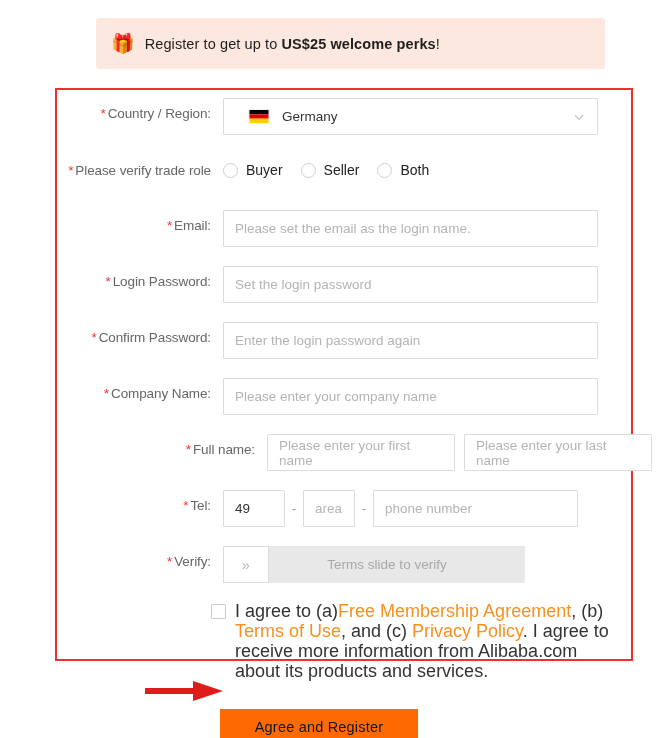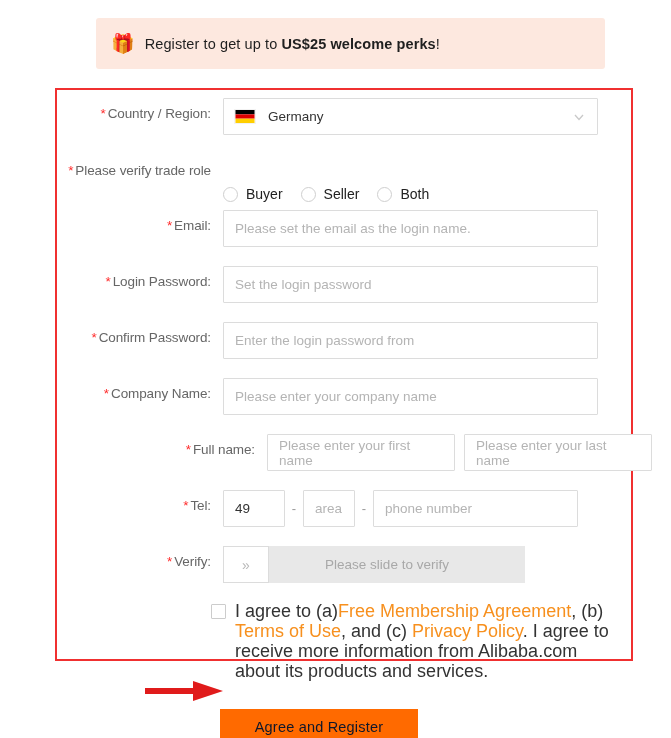--- a/index.html
+++ b/index.html
@@ -115,21 +115,21 @@
     text-align: center;
     color: #999999;
     font-size: 13px;
     user-select: none;
   }
 
   
   .country-select {
     justify-content: flex-start;
     position: relative;
-    padding-left: 10px;
+    padding-left: 24px;
   }
   .flag {
     width: 22px;
     height: 15px;
     margin-right: 12px;
     display: block;
     flex: none;
     border: 1px solid rgba(0,0,0,.05);
     box-sizing: border-box;
   }
@@ -137,21 +137,21 @@
     position: absolute;
     right: 12px;
     top: 50%;
     transform: translateY(-50%);
     width: 12px;
     height: 12px;
     color: #C9C9C9;
   }
 
   
-  .radio-group { display: flex; padding-top: 7px; margin-top: 24px; }
+  .radio-group { display: flex; padding-top: 7px; }
   .radio-opt {
     display: flex;
     align-items: center;
     margin-right: 18px;
     cursor: pointer;
   }
   .radio-circle {
     width: 15px;
     height: 15px;
     border: 1px solid #CFCFCF;
@@ -319,21 +319,21 @@
       <div class="input w-full">
         <span class="ph">Set the login password</span>
       </div>
     </div>
   </div>
 
   <div class="row" style="top:234px;">
     <div class="label"><span class="req">*</span><span>Confirm Password:</span></div>
     <div class="fields">
       <div class="input w-full">
-        <span class="ph">Enter the login password from</span>
+        <span class="ph">Enter the login password again</span>
       </div>
     </div>
   </div>
 
   <div class="row" style="top:290px;">
     <div class="label"><span class="req">*</span><span>Company Name:</span></div>
     <div class="fields">
       <div class="input w-full">
         <span class="ph">Please enter your company name</span>
       </div>
@@ -368,21 +368,21 @@
         <span class="ph">phone number</span>
       </div>
     </div>
   </div>
 
   <div class="row" style="top:458px;">
     <div class="label"><span class="req">*</span><span>Verify:</span></div>
     <div class="fields">
       <div class="slider">
         <div class="slider-handle">»</div>
-        <div class="slider-text">Please slide to verify</div>
+        <div class="slider-text">Terms slide to verify</div>
       </div>
     </div>
   </div>
 
   <div class="agree-row">
     <span class="checkbox"></span>
     <div class="agree-text"><span>I agree to (a)</span><a href="#">Free Membership Agreement</a><span>, (b) </span><a href="#">Terms of Use</a><span>, and (c) </span><a href="#">Privacy Policy</a><span>. I agree to receive more information from Alibaba.com about its products and services.</span></div>
   </div>
 
 </div>

